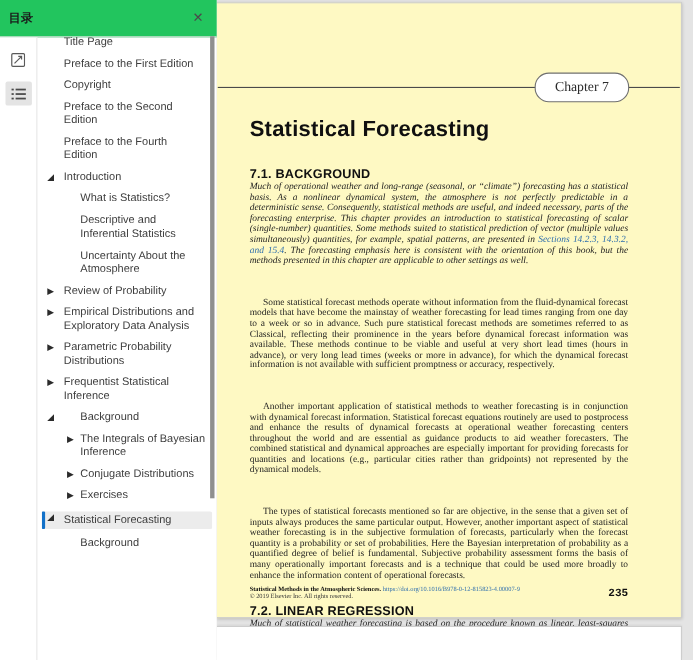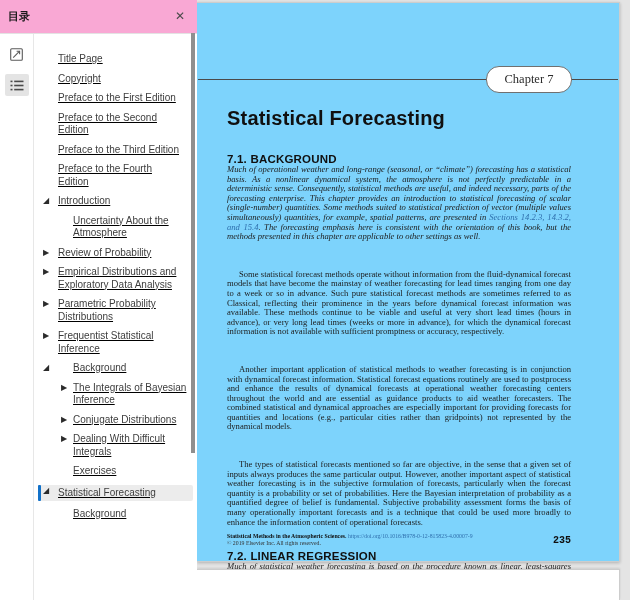--- a/index.html
+++ b/index.html
@@ -1,43 +1,43 @@
 <!DOCTYPE html>
 <html><head>
 <meta charset="utf-8">
 <style>
   html,body{margin:0;padding:0;}
   body{width:630px;height:600px;overflow:hidden;background:#e4e4e4;
        font-family:"Liberation Sans",sans-serif;position:relative;}
 
   
   #sidebar{position:absolute;left:0;top:0;width:197px;height:600px;background:#fff;z-index:5;}
-  #sb-header{position:absolute;left:0;top:0;width:197px;height:33px;border-bottom:1px solid #e3e3e3;background:#f9a8d4;}
+  #sb-header{position:absolute;left:0;top:0;width:197px;height:33px;border-bottom:1px solid #e3e3e3;background:#22c55e;}
   #sb-title{position:absolute;left:8px;top:9px;font-size:11px;font-weight:bold;color:#1a1a1a;}
   #sb-close{position:absolute;right:8px;top:7px;width:18px;height:18px;display:flex;align-items:center;justify-content:center;font-size:12px;color:#4a4a4a;cursor:pointer;}
   #rail{position:absolute;left:0;top:34px;width:33px;bottom:0;border-right:1px solid #e7e7e7;background:#fff;}
   .rail-btn{width:24px;height:22px;margin:9px auto 4px auto;display:flex;align-items:center;justify-content:center;border-radius:2px;cursor:pointer;}
   .rail-btn.active{background:#e4e4e4;}
   .rail-btn svg{display:block;}
 
-  #toc{position:absolute;left:38px;top:33px;width:155px;bottom:0;padding-top:20px;overflow:hidden;text-decoration:underline;}
+  #toc{position:absolute;left:38px;top:33px;width:155px;bottom:0;padding-top:0;overflow:hidden;}
   .toc-row{position:relative;margin-bottom:7px;font-size:10px;line-height:12.5px;color:#3d3d3d;cursor:pointer;}
   .toc-row .label{display:block;white-space:pre;}
   .toc-row.lvl0 .label{margin-left:20px;}
   .toc-row.lvl1 .label{margin-left:35px;}
   .expander{position:absolute;left:5px;top:1px;font-size:8px;color:#2b2b2b;line-height:10px;}
   .toc-row.lvl1 .expander{left:23px;}
   .toc-row.selected{background:#ececec;border-radius:2px;padding:2px 0;}
   .selbar{position:absolute;left:0;top:0;bottom:0;width:3px;border-radius:1px;}
 
   #sb-scroll-thumb{position:absolute;left:191px;top:33px;width:4px;height:420px;background:#8f8f8f;z-index:6;}
 
   
   #main{position:absolute;left:197px;top:0;width:433px;height:600px;background:#e4e4e4;}
-  #page1{position:absolute;left:0;top:2px;width:423px;height:560px;background:#7dd3fc;
+  #page1{position:absolute;left:0;top:2px;width:423px;height:560px;background:#fef9c3;
          border:1px solid #cdcdcd;border-left:none;box-sizing:border-box;
          box-shadow:0 1px 3px rgba(0,0,0,0.22);}
   #page2{position:absolute;left:0;top:569px;width:423px;height:31px;background:#fff;
          border:1px solid #cdcdcd;border-left:none;border-bottom:none;box-sizing:border-box;
          box-shadow:0 -1px 2px rgba(0,0,0,0.10);}
 
   #chapter-line{position:absolute;left:1px;right:1px;top:76px;border-top:1px solid #4a4a4a;}
   #chapter-pill{position:absolute;left:289px;top:63px;width:84px;height:25px;background:#fff;
                 border:1px solid #707070;border-radius:13px;z-index:2;
                 display:flex;align-items:center;justify-content:center;
@@ -88,41 +88,45 @@
         <rect x="4.2" y="9.8" width="9.3" height="1.6" fill="#4a4a4a"></rect>
       </svg>
     </div>
   </div>
 
   <div id="toc">
       <div class="toc-row lvl0">
         <span class="label">Title Page</span>
       </div>
       <div class="toc-row lvl0">
+        <span class="label">Preface to the First Edition</span>
+      </div>
+      <div class="toc-row lvl0">
         <span class="label">Copyright</span>
-      </div>
-      <div class="toc-row lvl0">
-        <span class="label">Preface to the First Edition</span>
       </div>
       <div class="toc-row lvl0">
         <span class="label">Preface to the Second
 Edition</span>
       </div>
       <div class="toc-row lvl0">
-        <span class="label">Preface to the Third Edition</span>
-      </div>
-      <div class="toc-row lvl0">
         <span class="label">Preface to the Fourth
 Edition</span>
       </div>
       <div class="toc-row lvl0">
         <span class="expander">◢</span>
         <span class="label">Introduction</span>
       </div>
       <div class="toc-row lvl1">
+        <span class="label">What is Statistics?</span>
+      </div>
+      <div class="toc-row lvl1">
+        <span class="label">Descriptive and
+Inferential Statistics</span>
+      </div>
+      <div class="toc-row lvl1">
         <span class="label">Uncertainty About the
 Atmosphere</span>
       </div>
       <div class="toc-row lvl0">
         <span class="expander">▶</span>
         <span class="label">Review of Probability</span>
       </div>
       <div class="toc-row lvl0">
         <span class="expander">▶</span>
         <span class="label">Empirical Distributions and
@@ -148,22 +152,20 @@
         <span class="expander">▶</span>
         <span class="label">The Integrals of Bayesian
 Inference</span>
       </div>
       <div class="toc-row lvl1">
         <span class="expander">▶</span>
         <span class="label">Conjugate Distributions</span>
       </div>
       <div class="toc-row lvl1">
         <span class="expander">▶</span>
-        <span class="label">Dealing With Difficult
-Integrals</span>
       </div>
       <div class="toc-row lvl1">
         <span class="label">Exercises</span>
       </div>
       <div class="toc-row lvl0 selected">
         <span class="selbar" style="background: rgb(18, 113, 201);"></span>
         <span class="expander">◢</span>
         <span class="label">Statistical Forecasting</span>
       </div>
       <div class="toc-row lvl1">

